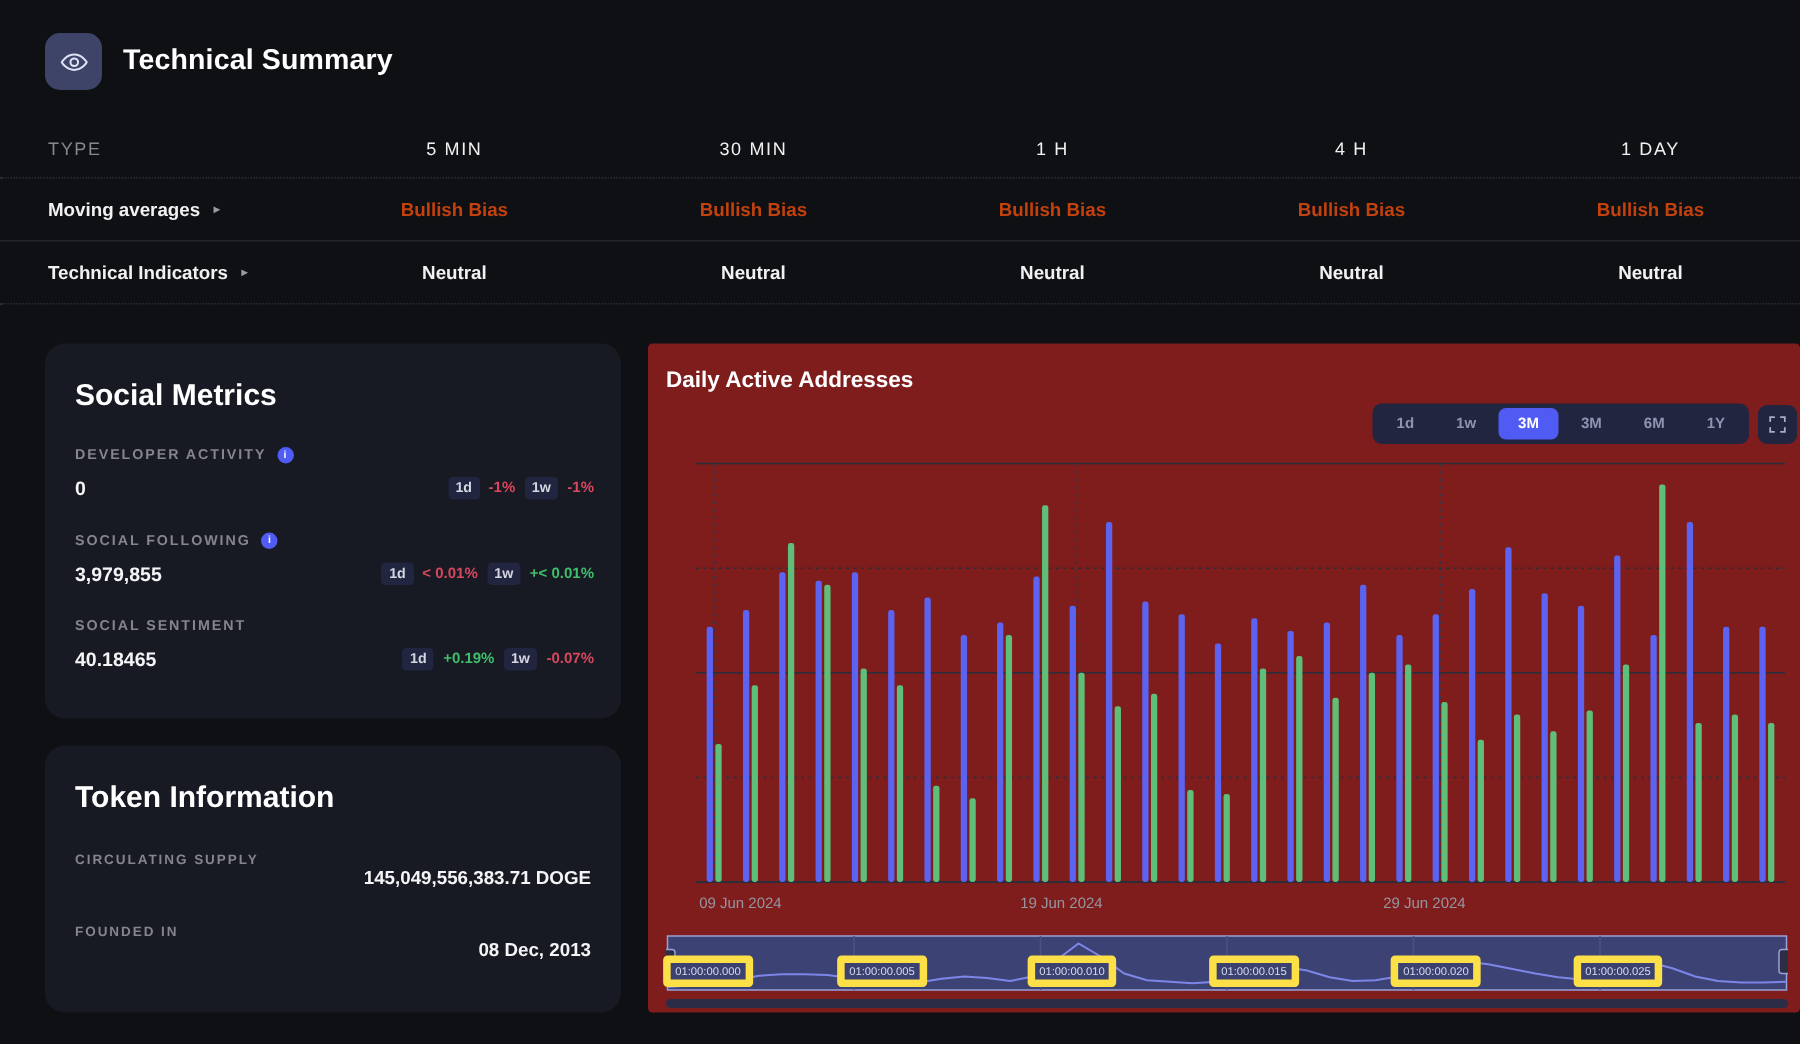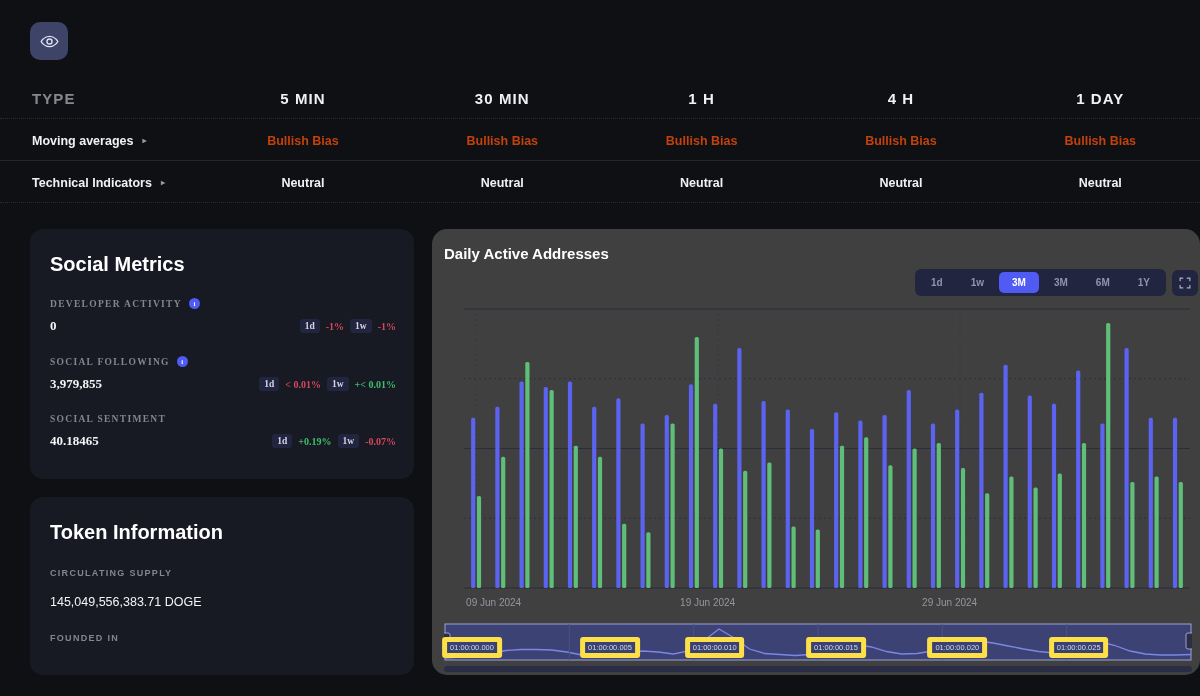--- a/index.html
+++ b/index.html
@@ -19,58 +19,58 @@
   .ts-title { color: #fff; font-size: 19px; font-weight: 700; letter-spacing: .1px; }
 
   .ts-table { margin: 20px 0 0 0; width: 1200px; }
   .ts-row { display: flex; align-items: center; }
   .ts-row.head { height: 38px; }
   .ts-row.body { height: 41px; }
   .ts-sep { height: 1px; background: #25262c; margin: 0; }
   .ts-sep.dotted { background: transparent; border-top: 1px dotted #2c2d34; height: 0; }
   .ts-c0 { width: 215px; padding-left: 32px; }
   .ts-c { width: 213px; text-align: center; }
-  .ts-th { color: #87888f; font-size: 15px; font-weight: 700; letter-spacing: 1.1px; }
+  .ts-th { color: #87888f; font-size: 12px; font-weight: 400; letter-spacing: 1.1px; }
   .ts-th.num { color: #f1f1f3; }
   .ts-label { color: #f1f1f3; font-size: 12.5px; font-weight: 700; display: inline-flex; align-items: center; gap: 9px; }
   .caret { color: #9a9ba2; font-size: 8px; }
   .val-bull { color: #c2410c; font-size: 12.5px; font-weight: 700; }
   .val-neutral { color: #f1f1f3; font-size: 12.5px; font-weight: 700; }
 
   
   .lower { display: flex; gap: 18px; padding: 26px 0 0 30px; }
   .col-left { width: 384px; display: flex; flex-direction: column; gap: 18px; }
   .card { background: #171923; border-radius: 13px; }
 
   .card-title { color: #fff; font-size: 20px; font-weight: 700; padding: 24px 0 0 20px; }
-  .metric { padding: 0 18px 0 20px; font-family: Liberation Serif, serif; }
+  .metric { padding: 0 18px 0 20px; }
   .metric-head { display: flex; align-items: center; gap: 7px; margin-top: 22px; }
   .metric-name { color: #84858e; font-size: 9.5px; font-weight: 700; letter-spacing: 1.3px; }
   .info-dot {
     width: 11px; height: 11px; border-radius: 50%; background: #4f5bf2;
     color: #fff; font-size: 7px; font-weight: 700;
     display: inline-flex; align-items: center; justify-content: center;
   }
   .metric-row { display: flex; align-items: center; justify-content: space-between; margin-top: 9px; }
   .metric-val { color: #f4f4f6; font-size: 13px; font-weight: 700; }
   .chips { display: flex; align-items: center; gap: 6px; }
   .chip {
     background: #222540; color: #d5d6e2; font-size: 9.5px; font-weight: 700;
     padding: 2px 5px; border-radius: 3px;
   }
   .pct { font-size: 10px; font-weight: 700; }
   .pct.up { color: #3fbf6b; }
   .pct.down { color: #d8475e; }
 
   .tok-field { padding: 0 20px; }
   .tok-label { color: #84858e; font-size: 9px; font-weight: 700; letter-spacing: 1.3px; margin-top: 24px; }
-  .tok-value { color: #f4f4f6; font-size: 12.5px; font-weight: 400; margin-top: 17px; }
+  .tok-value { color: #f4f4f6; font-size: 12.5px; font-weight: 700; margin-top: 0; text-align: right; }
 
   
-  .col-right { width: 768px; background: #404040; border-radius: 15px; position: relative; height: 446px; }
+  .col-right { width: 768px; background: #7f1d1d; border-radius: 3px; position: relative; height: 446px; }
   .chart-title { color: #fff; font-size: 15px; font-weight: 700; padding: 16px 0 0 12px; }
 
   .range-wrap { position: absolute; top: 40px; right: 2px; display: flex; align-items: center; gap: 6px; }
   .range-group { display: flex; background: #222540; border-radius: 6px; padding: 3px; gap: 2px; }
   .range-btn {
     color: #8f93b0; font-size: 10px; font-weight: 700;
     padding: 5px 13px; border-radius: 5px; cursor: pointer; background: transparent;
     border: none; font-family: inherit;
   }
   .range-btn.active { background: #4f5bf2; color: #fff; }
@@ -95,20 +95,21 @@
 </head>
 <body>
 
 <div class="ts-header">
   <div class="ts-badge">
     <svg width="19" height="19" viewBox="0 0 24 24" fill="none" stroke="#dfe2f5" stroke-width="1.7">
       <path d="M1.5 12S5 5.5 12 5.5 22.5 12 22.5 12 19 18.5 12 18.5 1.5 12 1.5 12z"></path>
       <circle cx="12" cy="12" r="3.2"></circle>
     </svg>
   </div>
+  <div class="ts-title">Technical Summary</div>
 </div>
 
 <div class="ts-table">
   <div class="ts-row head">
     <div class="ts-c0"><span class="ts-th">TYPE</span></div>
     <div class="ts-c"><span class="ts-th num">5 MIN</span></div>
     <div class="ts-c"><span class="ts-th num">30 MIN</span></div>
     <div class="ts-c"><span class="ts-th num">1 H</span></div>
     <div class="ts-c"><span class="ts-th num">4 H</span></div>
     <div class="ts-c"><span class="ts-th num">1 DAY</span></div>
@@ -201,20 +202,21 @@
 
     <div class="card" style="height:178px">
       <div class="card-title">Token Information</div>
       <div id="token-host">
           <div class="tok-field">
             <div class="tok-label">CIRCULATING SUPPLY</div>
             <div class="tok-value">145,049,556,383.71 DOGE</div>
           </div>
           <div class="tok-field">
             <div class="tok-label">FOUNDED IN</div>
+            <div class="tok-value">08 Dec, 2013</div>
           </div>
         </div>
     </div>
 
   </div>
 
   <div class="col-right">
     <div class="chart-title">Daily Active Addresses</div>
 
     <div class="range-wrap">
@@ -319,21 +321,21 @@
           <line x1="125.33333333333333" y1="1" x2="125.33333333333333" y2="37" stroke="#4a5189" stroke-width="1"></line>
           <line x1="249.66666666666666" y1="1" x2="249.66666666666666" y2="37" stroke="#4a5189" stroke-width="1"></line>
           <line x1="374" y1="1" x2="374" y2="37" stroke="#4a5189" stroke-width="1"></line>
           <line x1="498.3333333333333" y1="1" x2="498.3333333333333" y2="37" stroke="#4a5189" stroke-width="1"></line>
           <line x1="622.6666666666667" y1="1" x2="622.6666666666667" y2="37" stroke="#4a5189" stroke-width="1"></line>
           <rect x="-3" y="10" width="9" height="16" fill="#2b2e45" stroke="#9aa1d6" stroke-width="1" rx="2"></rect>
           <rect x="742" y="10" width="9" height="16" fill="#2b2e45" stroke="#9aa1d6" stroke-width="1" rx="2"></rect>
         </svg>
       <div id="nav-label-host">
           <div class="nav-label" style="left: 28px;">01:00:00.000</div>
-          <div class="nav-label" style="left: 166px;">01:00:00.005</div>
+          <div class="nav-label" style="left: 144px;">01:00:00.005</div>
           <div class="nav-label" style="left: 270.667px;">01:00:00.010</div>
           <div class="nav-label" style="left: 392px;">01:00:00.015</div>
           <div class="nav-label" style="left: 513.333px;">01:00:00.020</div>
           <div class="nav-label" style="left: 634.667px;">01:00:00.025</div>
         </div>
     </div>
     <div class="nav-scroll"></div>
   </div>
 </div>
 

